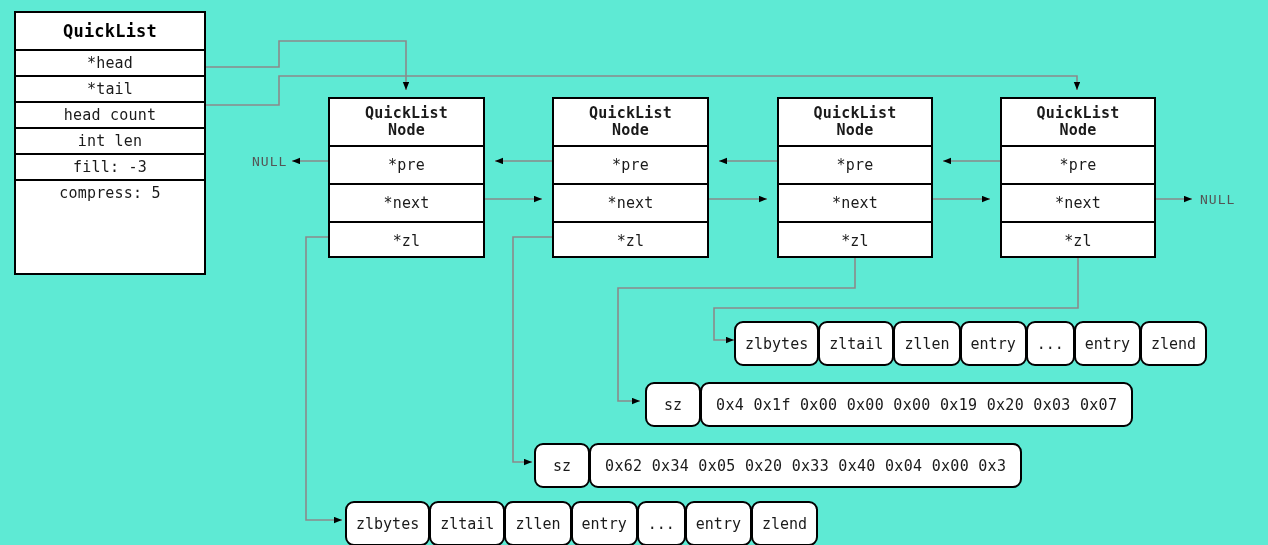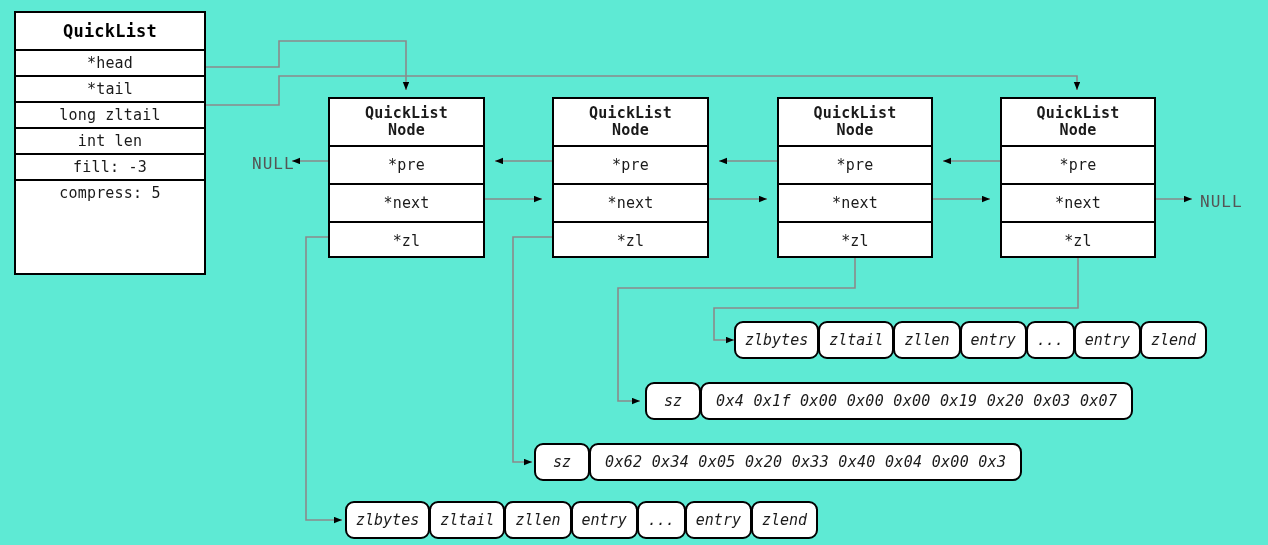--- a/index.html
+++ b/index.html
@@ -77,31 +77,30 @@
     border: 2px solid #000;
     border-radius: 9px;
     background: #fff;
     display: flex;
     align-items: center;
     justify-content: center;
     font-size: 15px;
     color: #1a1a1a;
     box-sizing: border-box;
     padding: 0 9px;
-    height: 38px;
+    height: 45px;
     white-space: nowrap;
     margin-right: -1px;
-    font-style: italic;
   }
   .cell.sz { padding: 0 17px; }
   .cell.bytes { padding: 0 14px; letter-spacing: 0.3px; }
 
   .nulllabel {
     position: absolute;
-    font-size: 16px;
+    font-size: 13px;
     color: #555;
     letter-spacing: 1px;
     white-space: nowrap;
   }
 </style>
 </head>
 <body>
 
 <div id="canvas">
 
@@ -136,21 +135,21 @@
       <path d="M855,258 L855,288 L618,288 L618,401 L640,401" marker-end="url(#arrow)"></path>
 
       <path d="M1078,258 L1078,308 L714,308 L714,340 L734,340" marker-end="url(#arrow)"></path>
     </g>
   </svg>
 
   <div class="struct" id="quicklist">
     <div class="row first hdr title">QuickList</div>
     <div class="row">*head</div>
     <div class="row">*tail</div>
-    <div class="row">long zltail</div>
+    <div class="row">head count</div>
     <div class="row">int len</div>
     <div class="row">fill: -3</div>
     <div class="row">compress: 5</div>
   </div>
 
   <div class="struct node" id="node1" style="left:328px; top:97px; width:157px; height:161px;">
     <div class="row first hdr">
       <span>QuickList</span>
       <span>Node</span>
     </div>

